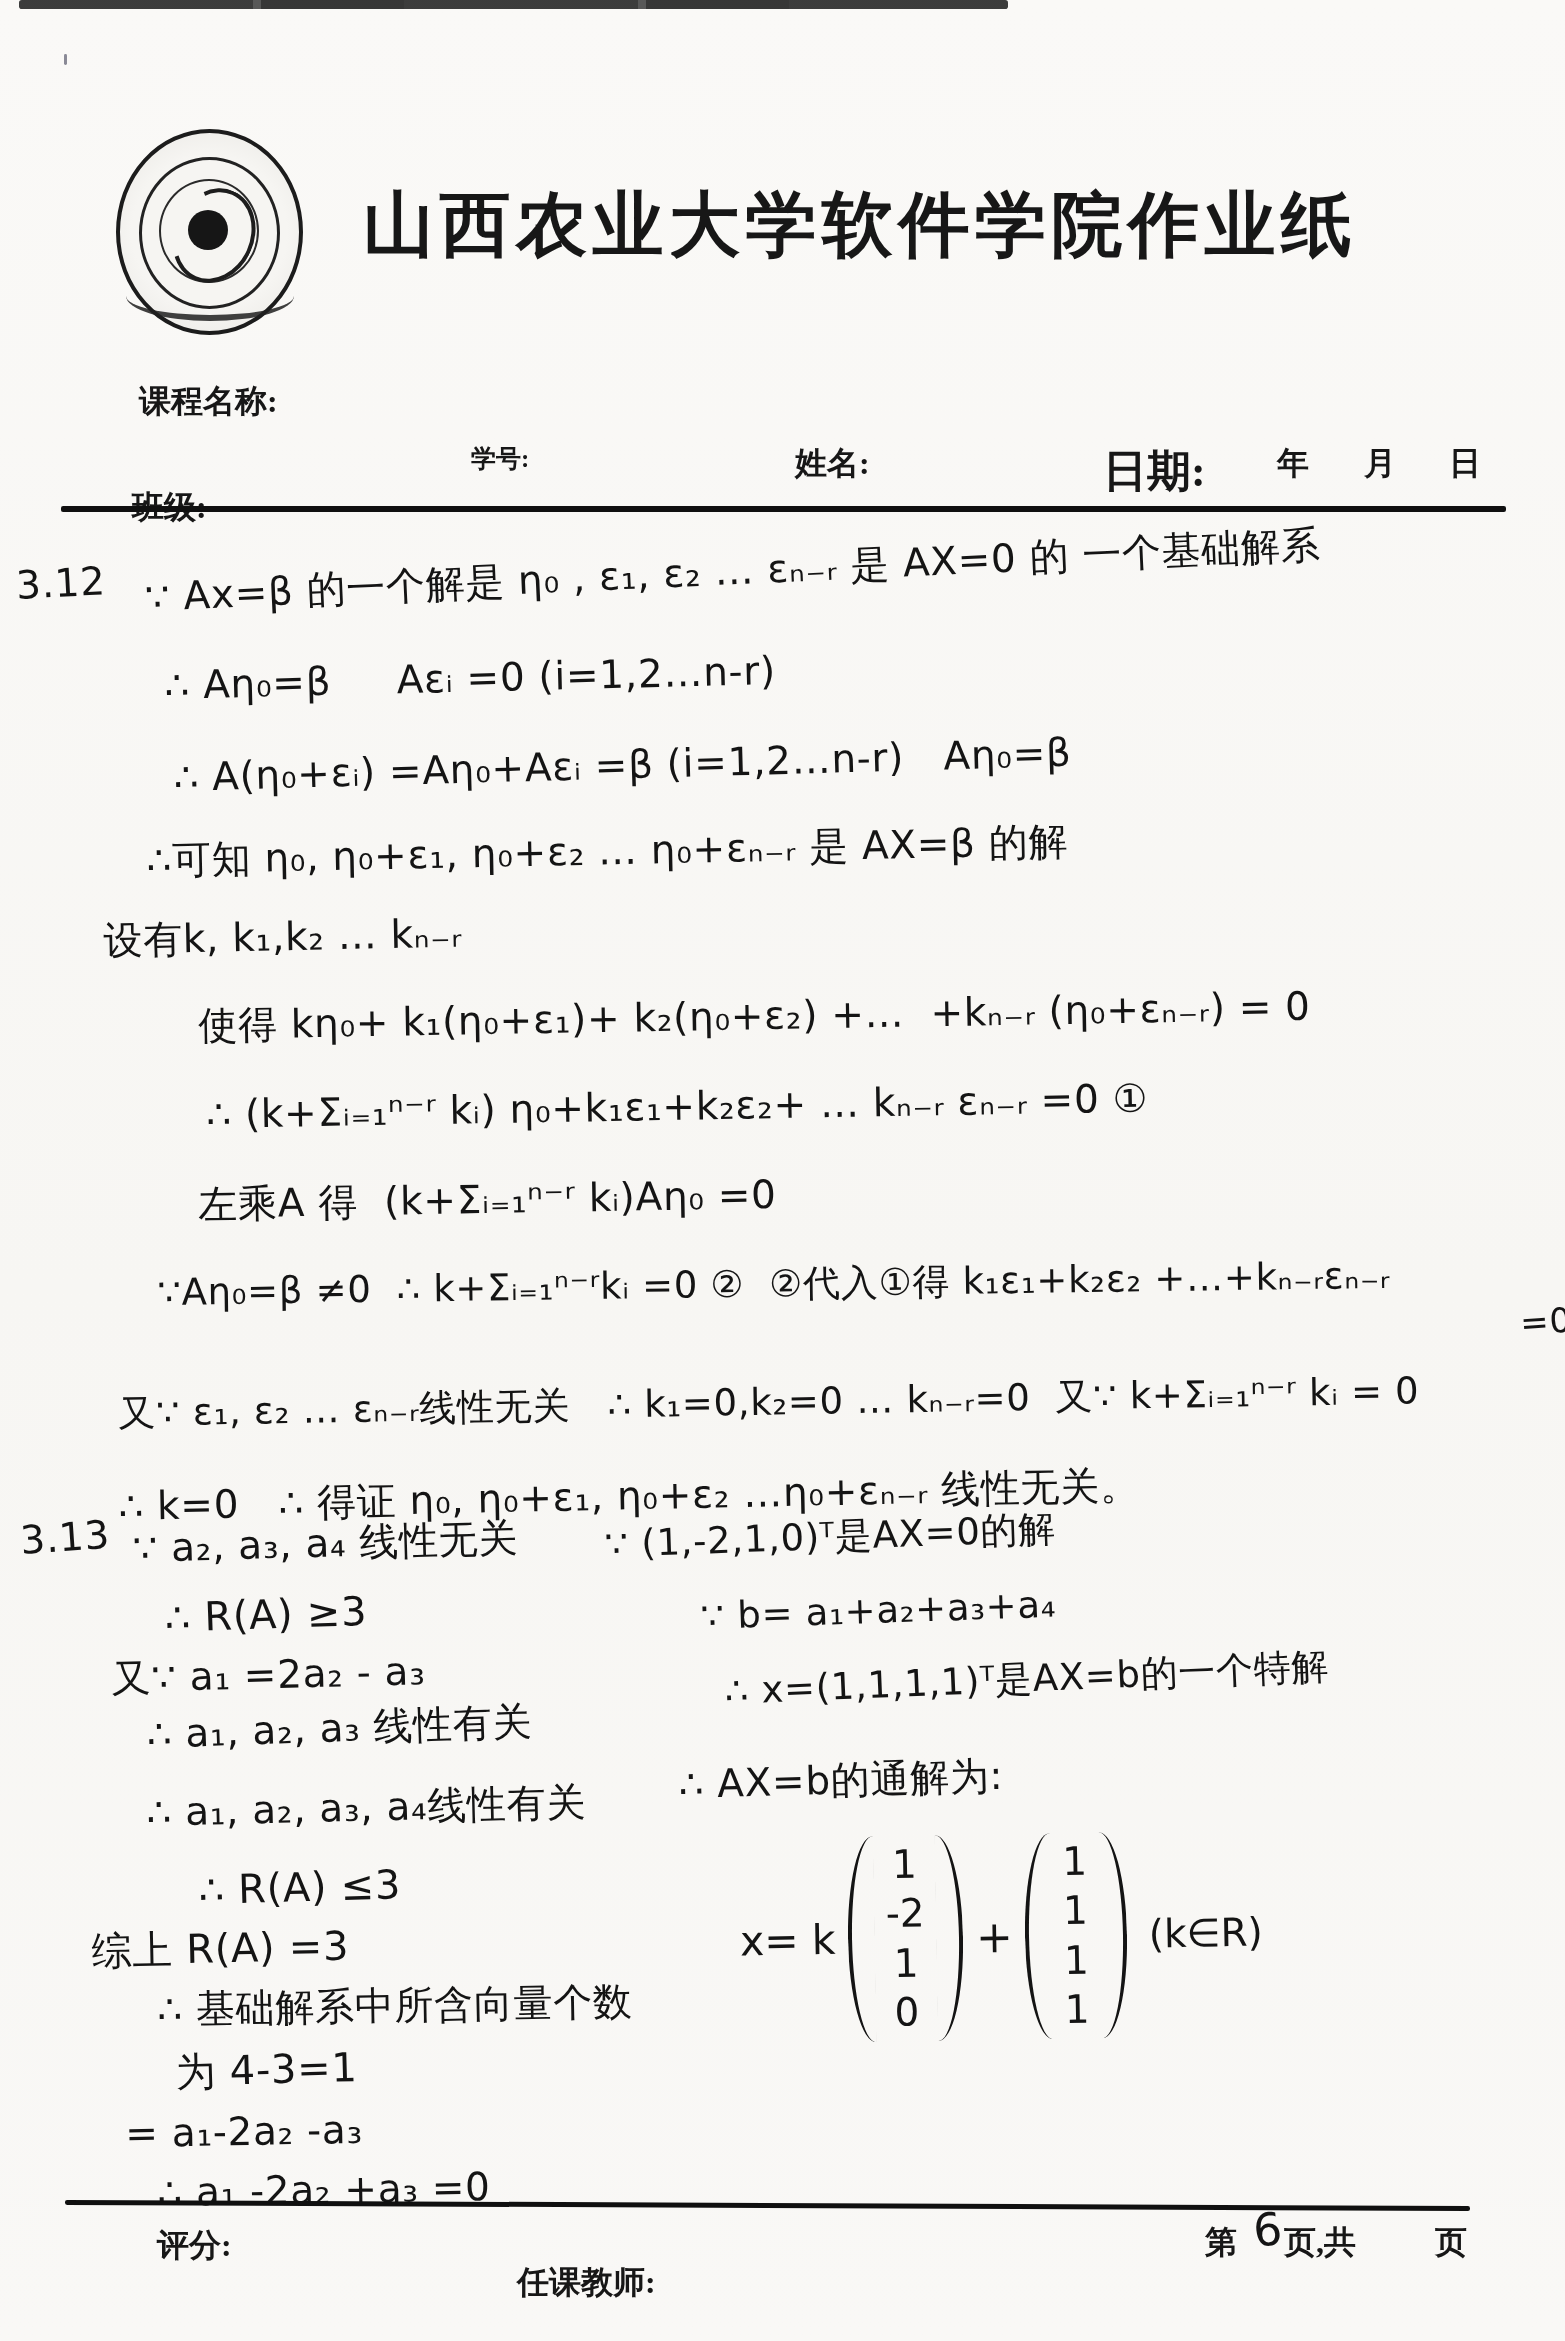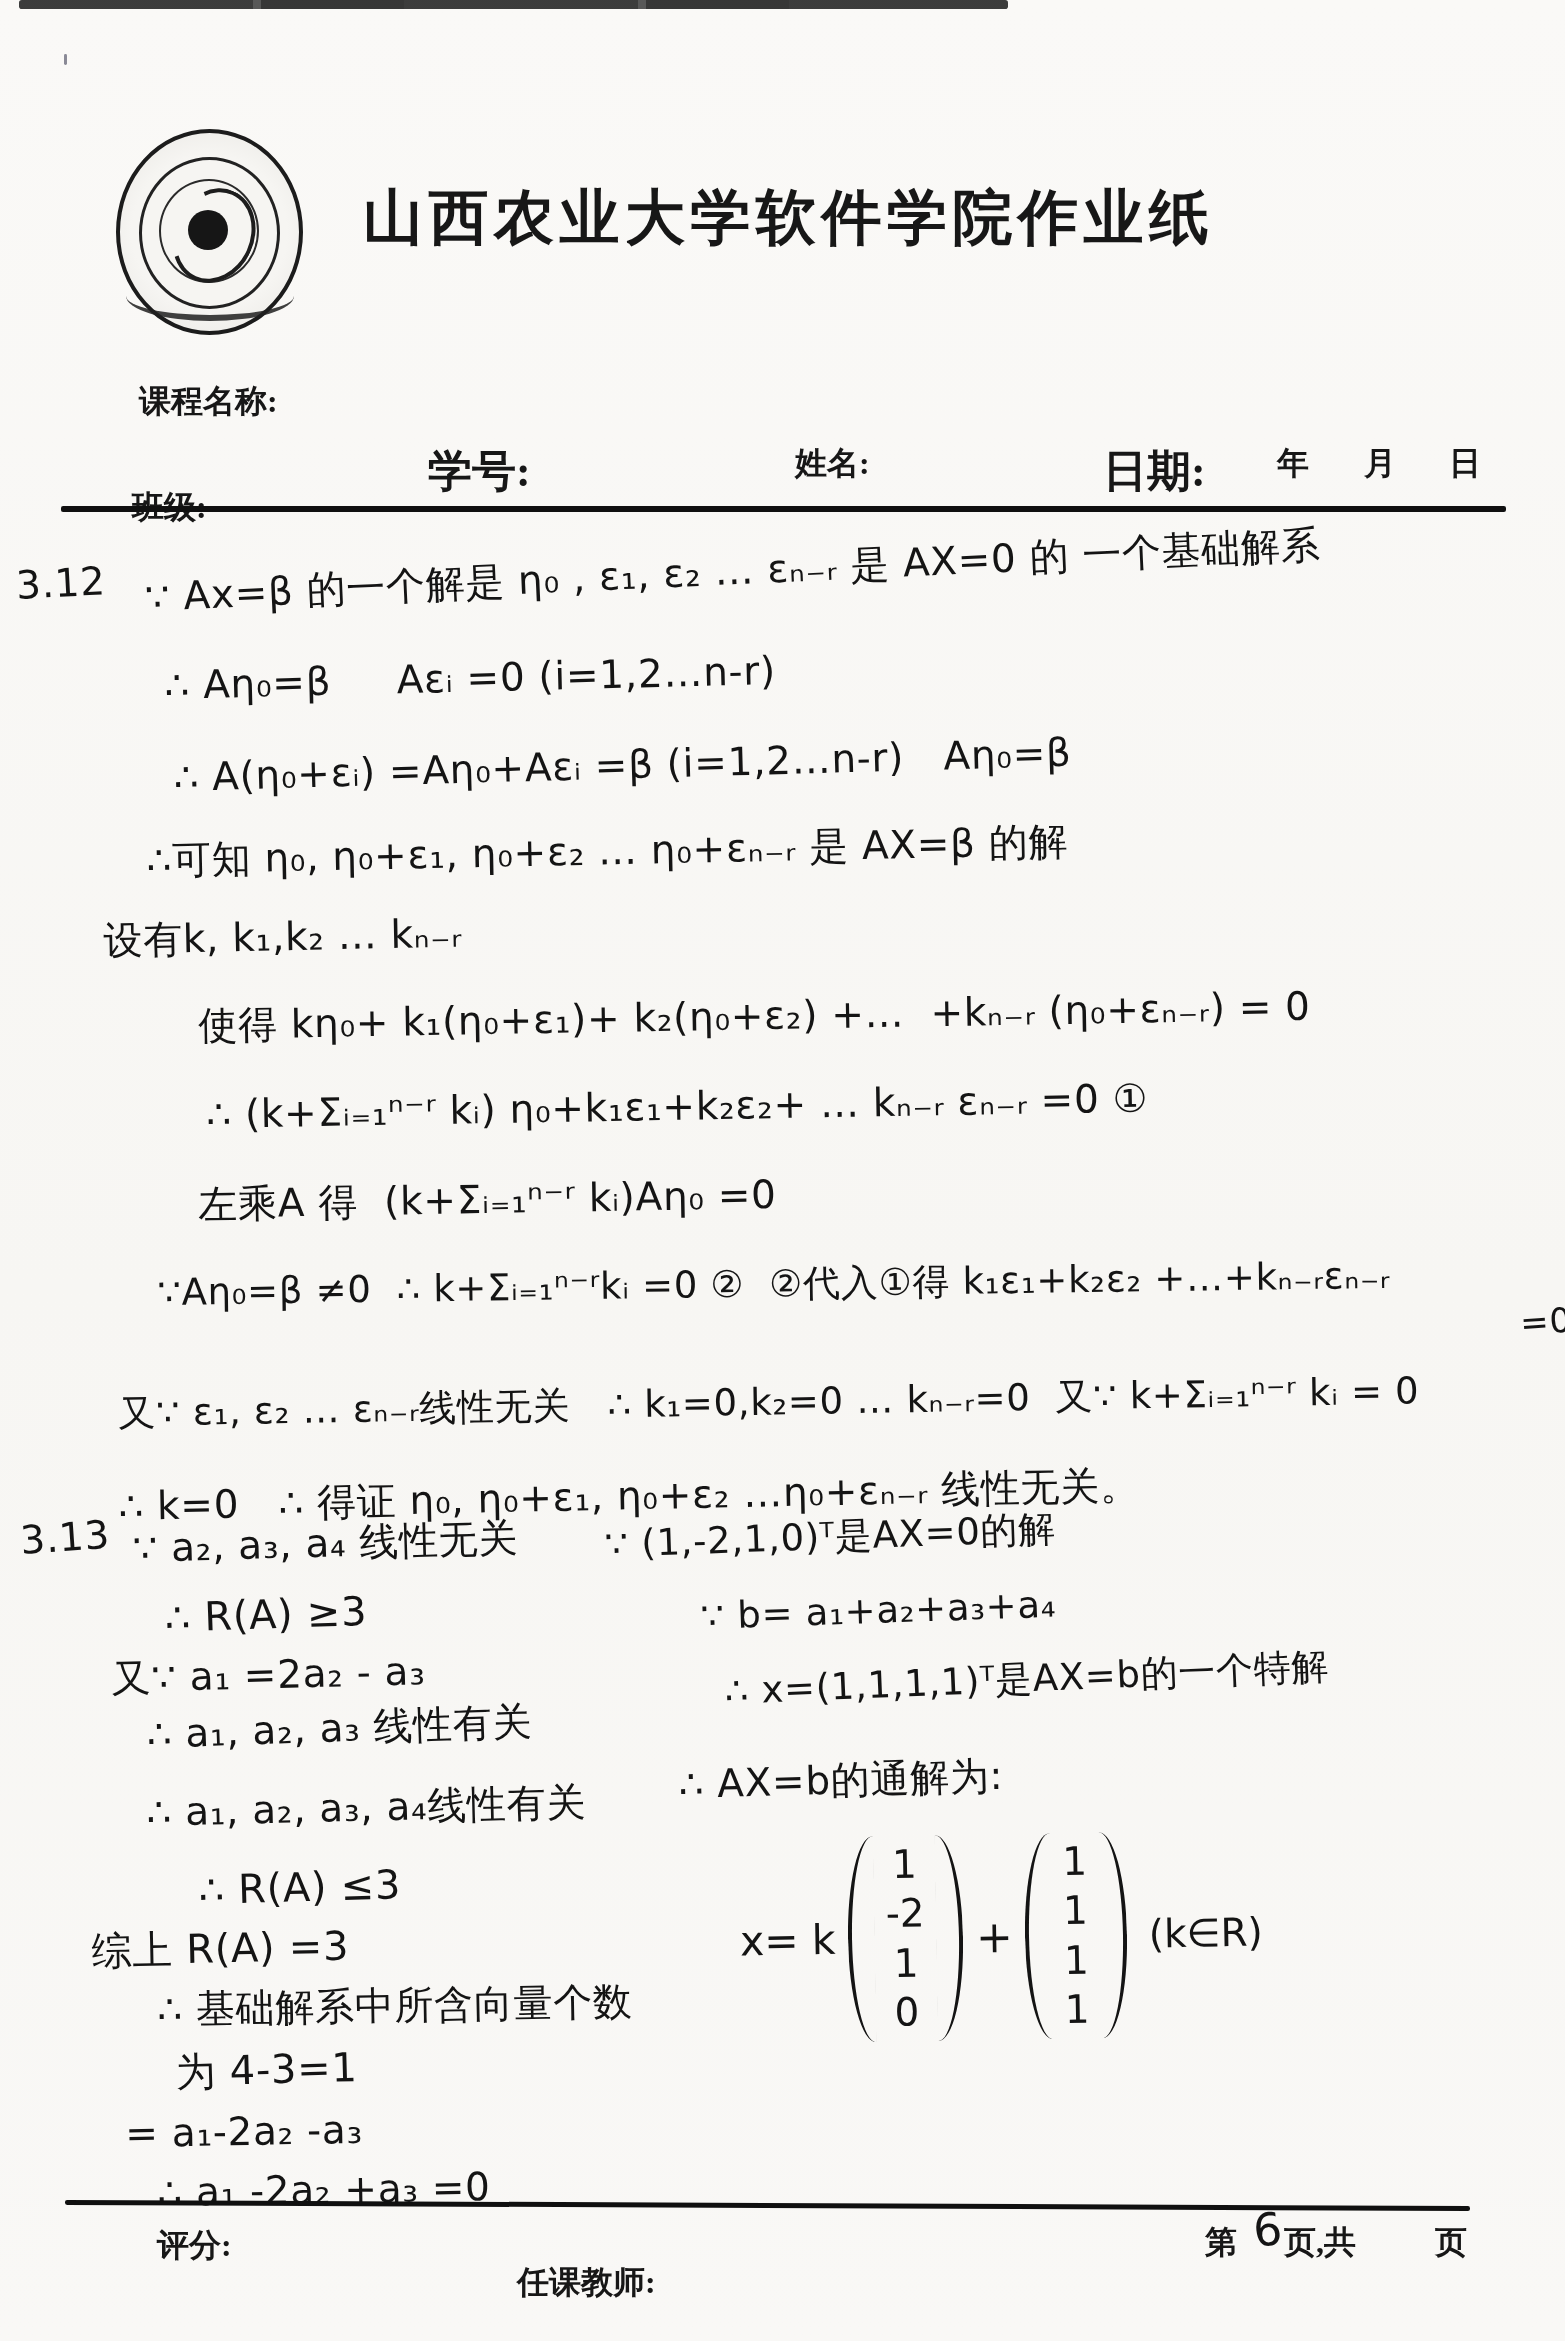--- a/index.html
+++ b/index.html
@@ -45,25 +45,25 @@
   <div class="speck" style="left:64px;top:54px;width:2.8px;height:11px;"></div>
 
   <div class="seal">
     <div class="outer"></div>
     <div class="mid"></div>
     <div class="inner"></div>
     <div class="swirl"></div>
     <div class="core"></div>
     <div class="band"></div>
   </div>
-  <div class="printed" style="left:363px;top:178px;font-size:60px;letter-spacing:5.5px;">山西农业大学软件学院作业纸</div>
+  <div class="printed" style="left:363px;top:178px;font-size:71px;letter-spacing:5.5px;">山西农业大学软件学院作业纸</div>
 
   <div class="printed" style="left:139px;top:380px;font-size:32px;">课程名称:</div>
   <div class="printed" style="left:132px;top:442px;font-size:32px;margin-top:44px;">班级:</div>
-  <div class="printed" style="left:428px;top:442px;font-size:44px;">学号:</div>
+  <div class="printed" style="left:471px;top:442px;font-size:25px;">学号:</div>
   <div class="printed" style="left:795px;top:442px;font-size:32px;">姓名:</div>
   <div class="printed" style="left:1103px;top:442px;font-size:44px;">日期:</div>
   <div class="printed" style="left:1277px;top:442px;font-size:32px;">年</div>
   <div class="printed" style="left:1364px;top:442px;font-size:32px;">月</div>
   <div class="printed" style="left:1449px;top:442px;font-size:32px;">日</div>
 
   <div class="rule" style="left:61px;top:506px;width:1445px;height:5.5px;"></div>
 
   <div class="hand" style="left:15px;top:566px;font-size:39px;transform:rotate(-3deg);">3.12</div>
   <div class="hand" style="left:144px;top:578px;font-size:39px;transform:rotate(-2.6deg);">∵ Ax=β 的一个解是 η₀ , ε₁, ε₂ … εₙ₋ᵣ 是 AX=0 的 一个基础解系</div>

